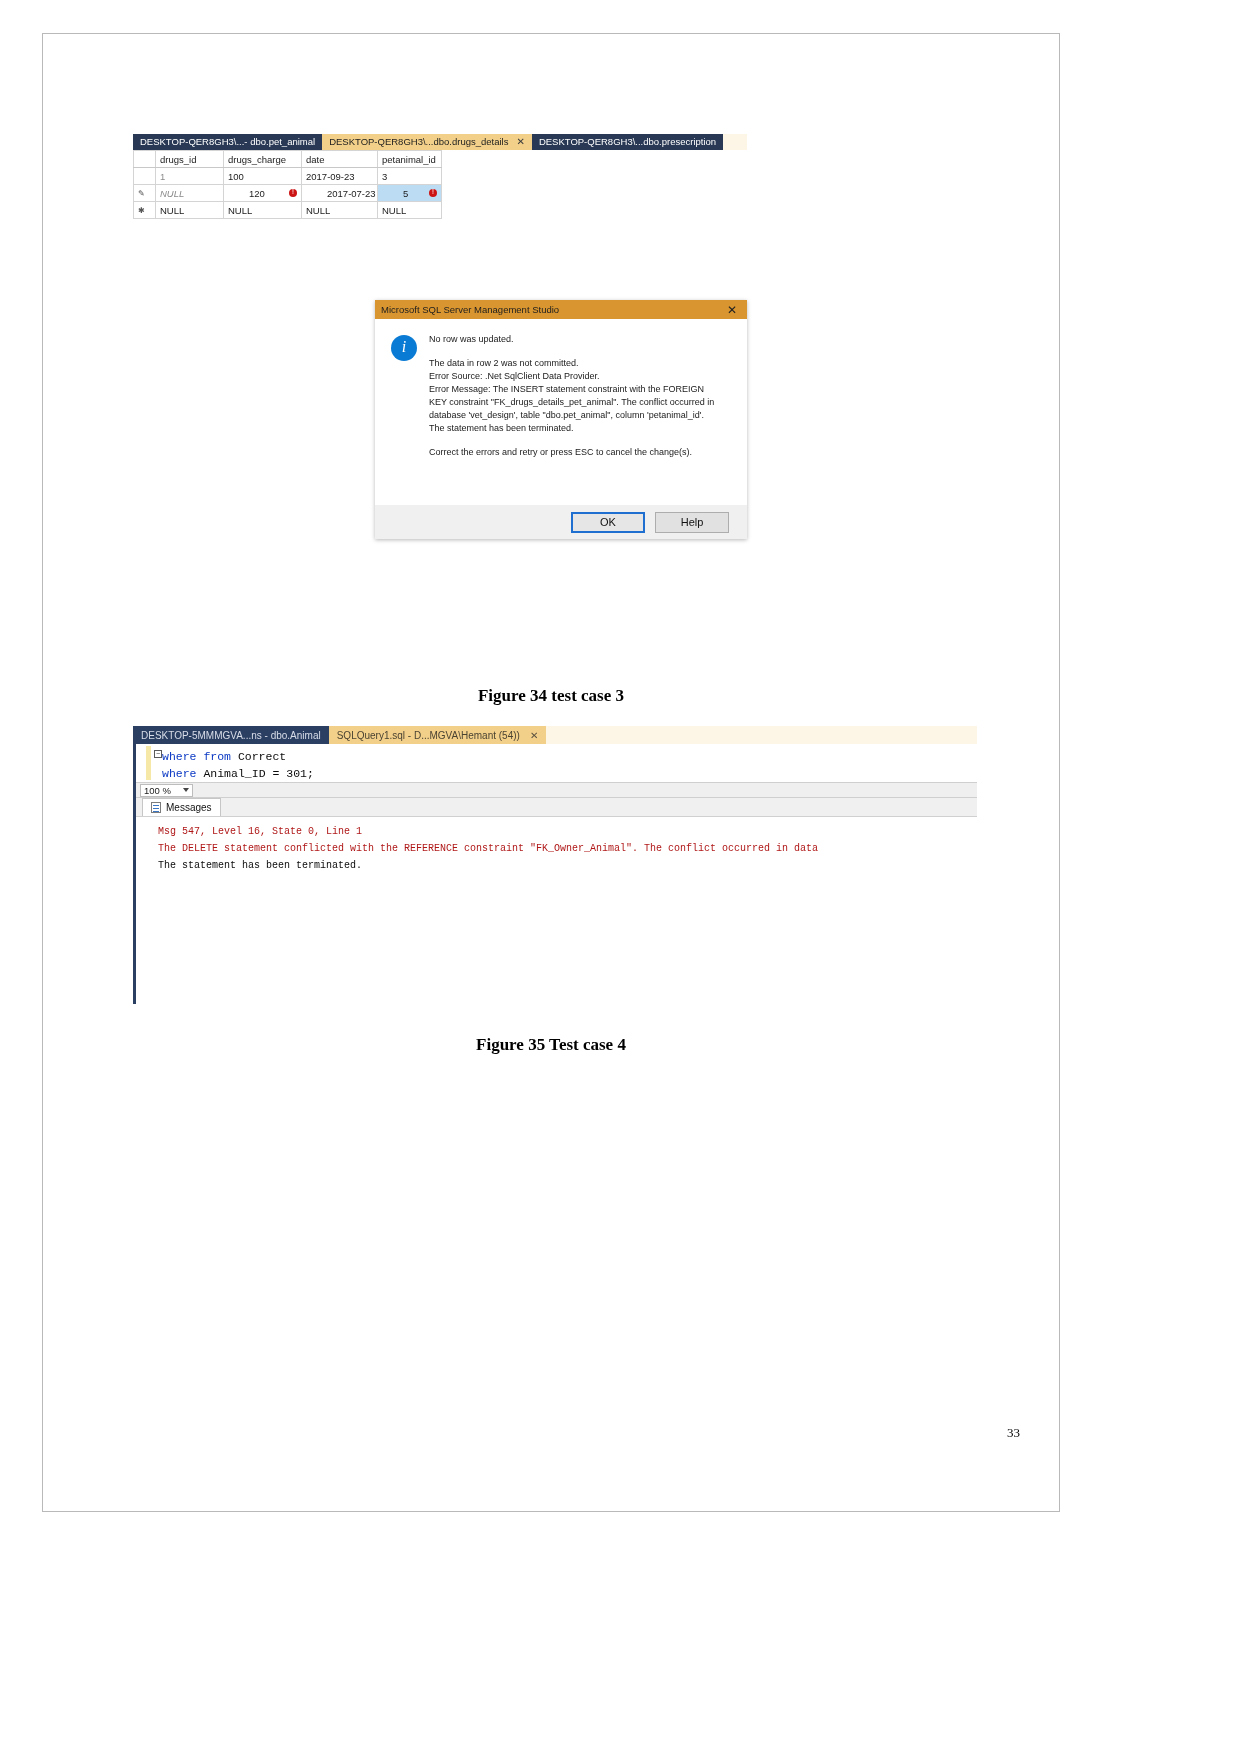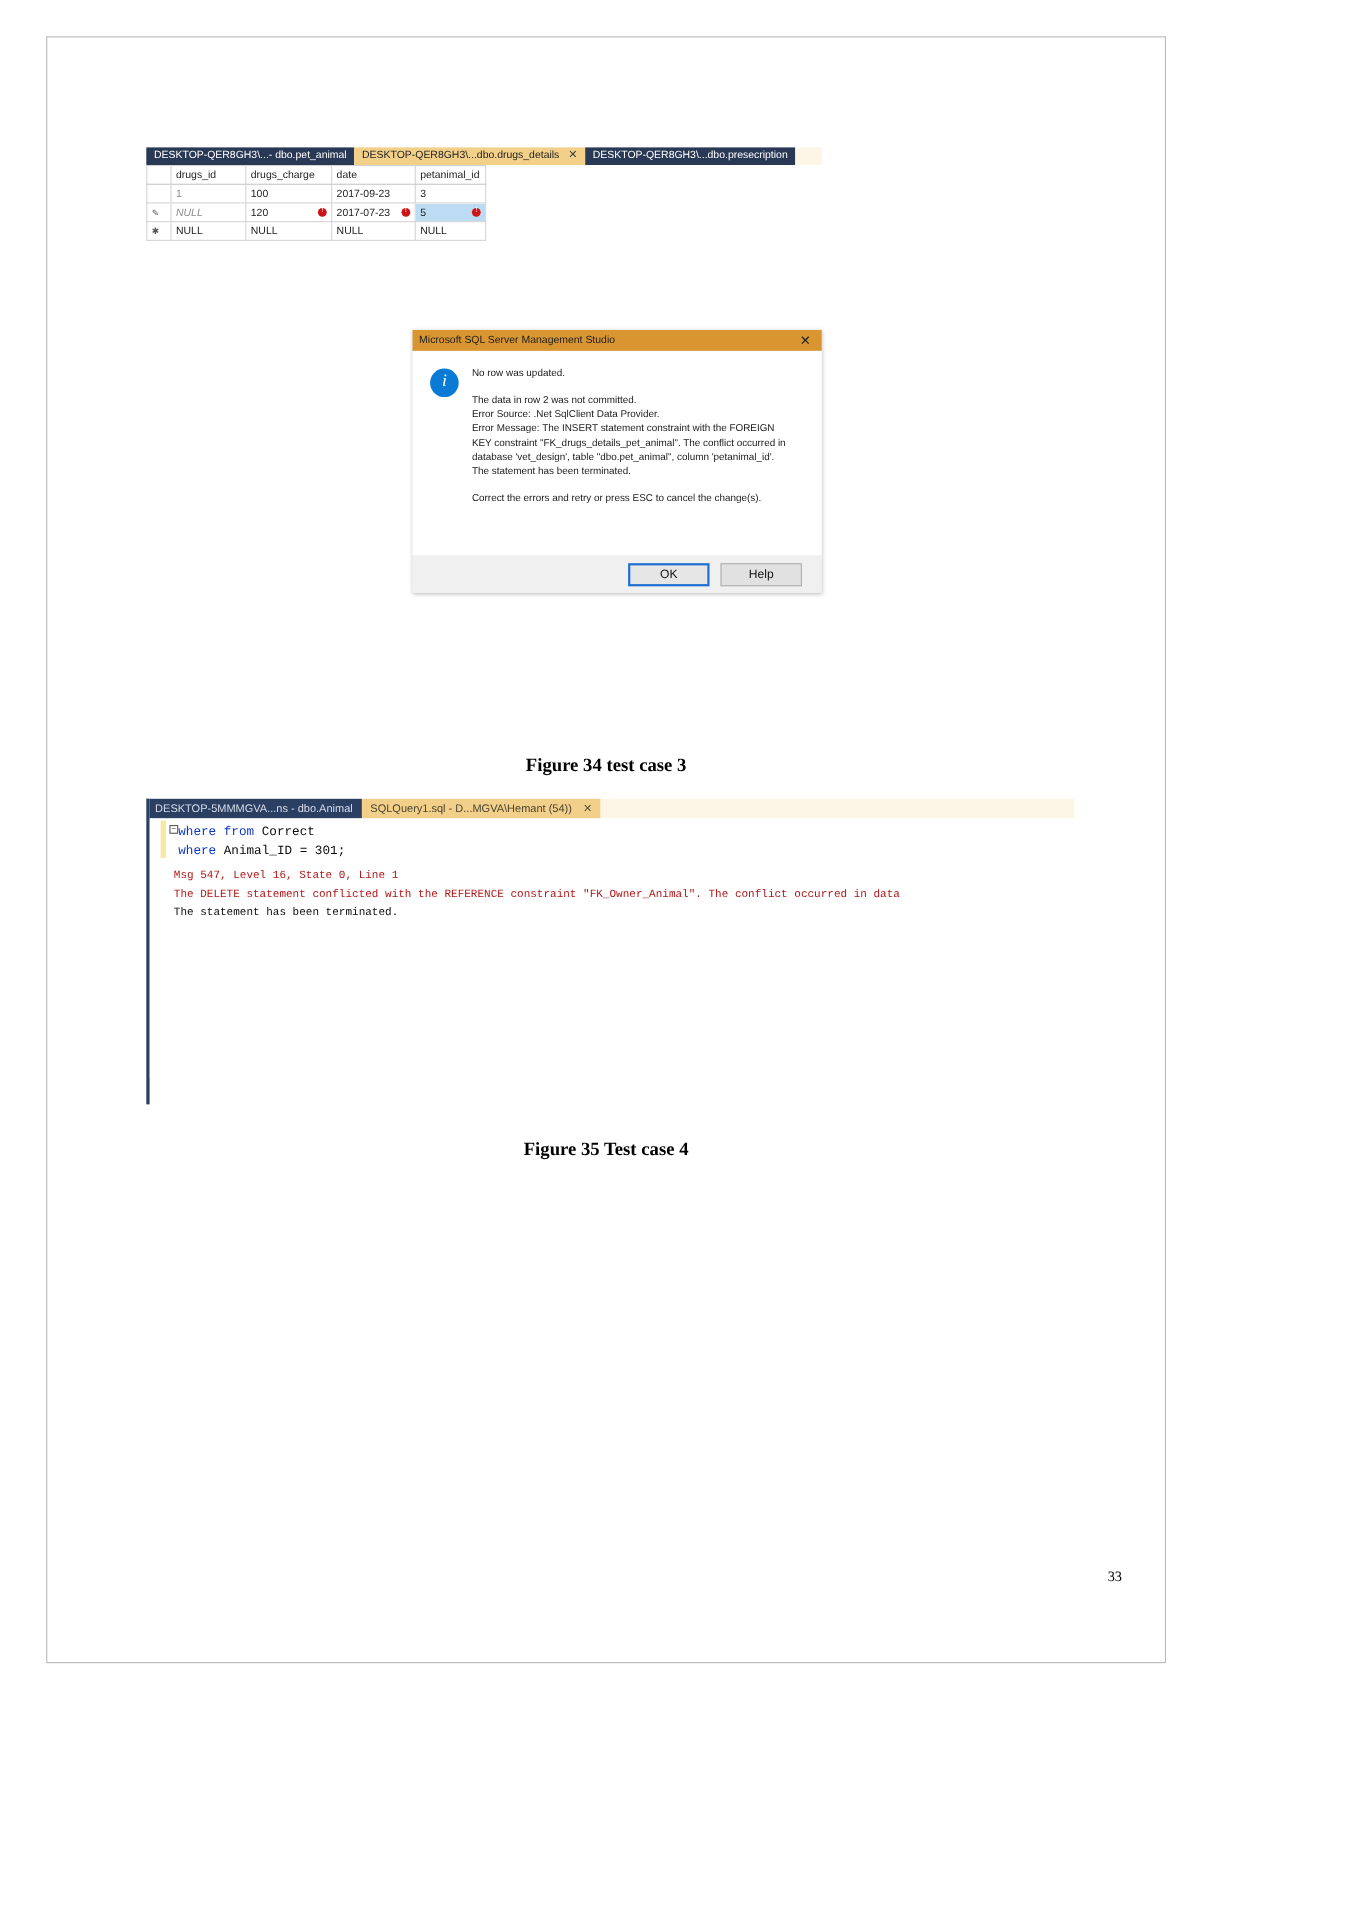--- a/index.html
+++ b/index.html
@@ -90,21 +90,21 @@
   .errdot::after {
     content:"!";
     position:absolute;
     left:0; right:0; top:-2px;
     text-align:center;
     color:#fff;
     font-size:7px;
     font-family:"Liberation Sans", sans-serif;
     line-height:9px;
   }
-  .cell-flex { display:flex; align-items:center; justify-content:space-between; height:100%; }
+  .cell-flex { display:flex; align-items:center; justify-content:space-between; height:100%;margin-left:21px; }
 
   
   .dialog {
     position:absolute;
     left:375px; top:300px;
     width:372px; height:239px;
     background:#f0f0f0;
     box-shadow:0 1px 4px rgba(0,0,0,.28);
     font-family:"Liberation Sans", sans-serif;
   }
@@ -443,21 +443,33 @@
     <div class="q-tabfill"></div>
   </div>
 
   <div class="q-editor">
     <div class="q-gutter-bar"></div>
     <div class="fold" style="top:6px;">−</div>
     <div class="code-line"><span class="kw">where from</span><span> Correct</span></div>
     <div class="code-line"><span class="kw">where</span><span> Animal_ID = 301;</span></div>
   </div>
 
-
+  <div class="zoom-bar">
+    <div class="zoom-combo">
+      <span>100 %</span>
+      <span class="caret-dn"></span>
+    </div>
+  </div>
+
+  <div class="msg-tabbar">
+    <div class="msg-tab">
+      <span class="msg-ico"></span>
+      <span>Messages</span>
+    </div>
+  </div>
 
   <div class="msg-area">
     <div class="msg-line">Msg 547, Level 16, State 0, Line 1</div>
     <div class="msg-line">The DELETE statement conflicted with the REFERENCE constraint "FK_Owner_Animal". The conflict occurred in data</div>
     <div class="msg-line black">The statement has been terminated.</div>
   </div>
 </div>
 
 <div class="caption" style="top:1035px;">Figure 35 Test case 4</div>
 

